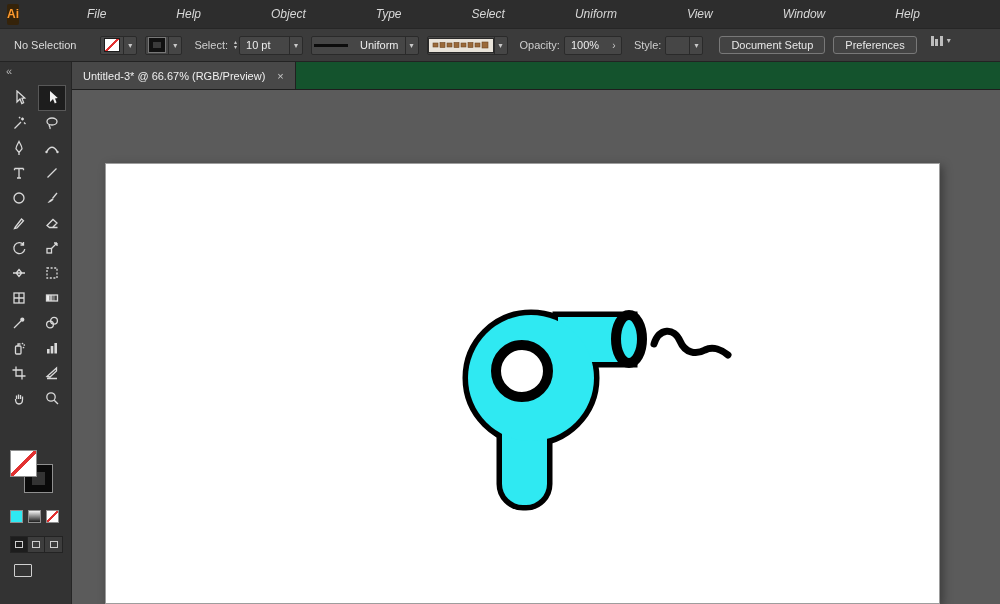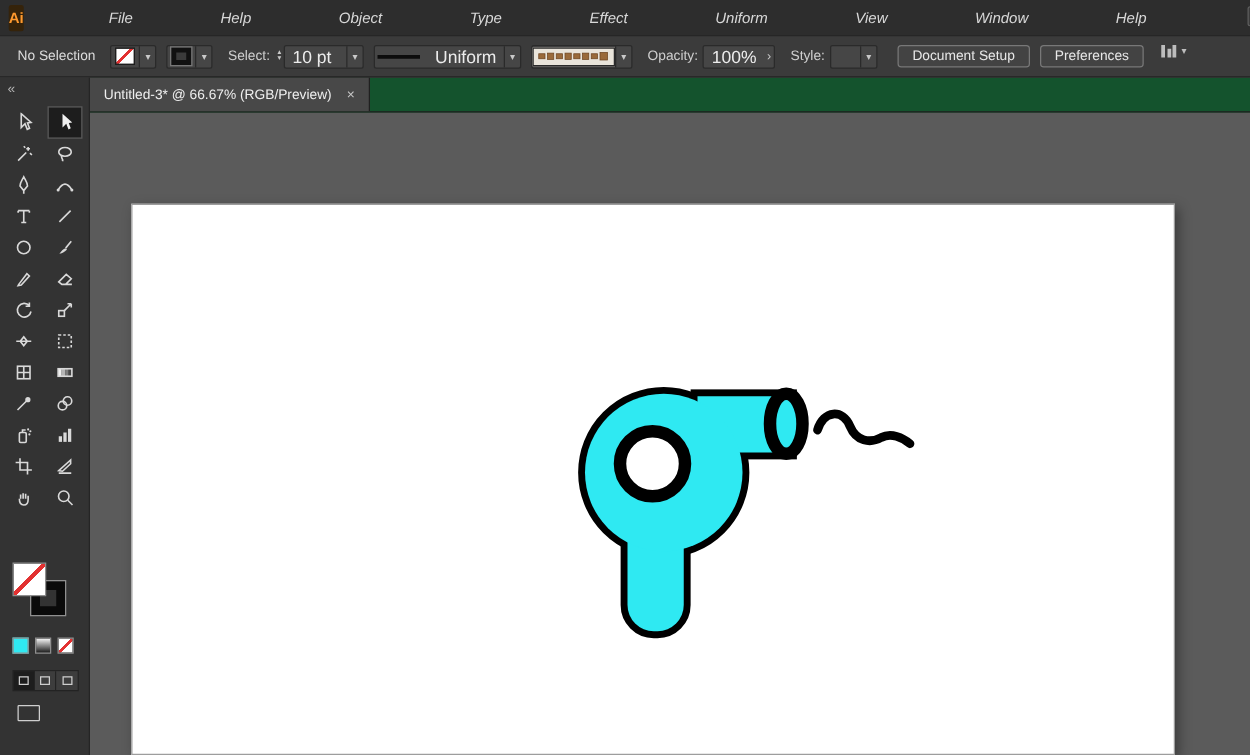--- a/index.html
+++ b/index.html
@@ -24,21 +24,21 @@
   .power-icon::after { content:""; position:absolute; left:5px; top:-3px; width:1.5px; height:7px; background:#9f9f9f; }
 
   
   .controlbar { position:absolute; left:0; top:28px; width:1000px; height:34px;
     background:#3b3b3b; border-top:1px solid #262626; border-bottom:1px solid #232323;
     display:flex; align-items:center; padding-left:10px; z-index:29; color:#cfcfcf; font-size:11px; }
   .cb-label { margin:0 4px; white-space:nowrap; }
   .cb-group { display:flex; align-items:center; margin-right:8px; }
   .combo { display:flex; align-items:center; background:#464646; border:1px solid #2a2a2a;
     border-radius:2px; height:19px; }
-  .combo .val { padding:0 6px; color:#ececec; font-size:14px; white-space:nowrap; }
+  .combo .val { padding:0 6px; color:#ececec; font-size:11px; white-space:nowrap; }
   .combo .dd { width:13px; text-align:center; border-left:1px solid #2a2a2a; color:#c9c9c9;
     font-size:8px; line-height:17px; }
   .swatch-none { width:16px; height:14px; background:
       linear-gradient(135deg, #fff 43%, #e23131 43%, #e23131 55%, #fff 55%); border:1px solid #1d1d1d; }
   .swatch-stroke { width:16px; height:14px; background:#3b3b3b; border:4px solid #111;
     outline:1px solid #777; }
   .stepper { display:flex; flex-direction:column; justify-content:center; margin:0 2px; }
   .stepper span { font-size:6px; line-height:5px; color:#c9c9c9; }
   .line-preview { width:34px; height:3px; background:#0c0c0c; margin:0 6px 0 2px; }
   .brush-preview { width:66px; height:15px; background:#e9e4da; border:1px solid #2a2a2a; display:flex;
@@ -96,21 +96,21 @@
 </style>
 </head>
 <body>
 
 <div class="menubar">
   <div class="ai-logo">Ai</div>
   <span class="menu-item">File</span>
   <span class="menu-item">Help</span>
   <span class="menu-item">Object</span>
   <span class="menu-item">Type</span>
-  <span class="menu-item">Effect</span>
+  <span class="menu-item">Select</span>
   <span class="menu-item">Uniform</span>
   <span class="menu-item">View</span>
   <span class="menu-item">Window</span>
   <span class="menu-item">Help</span>
   <div class="mb-right">
     <div class="badge">Br</div>
     <div class="badge">St</div>
     <div style="display:flex;align-items:center;gap:3px;">
       <span class="ws-icon">
           <i></i>
@@ -120,21 +120,21 @@
         </span>
       <span class="chev">▾</span>
     </div>
     <div style="margin-left:10px;">
       <span class="power-icon"></span>
     </div>
   </div>
 </div>
 
 <div class="controlbar">
-  <span class="cb-label" style="margin-right:12px;color:#dcdcdc;">No Selection</span>
+  <span class="cb-label" style="margin-right:24px;color:#dcdcdc;">No Selection</span>
 
   <div class="cb-group">
     <div class="combo">
       <span class="swatch-none" style="margin:0 3px;"></span>
       <span class="dd">▾</span>
     </div>
   </div>
   <div class="cb-group">
     <div class="combo">
       <span class="swatch-stroke" style="margin:0 3px;"></span>

